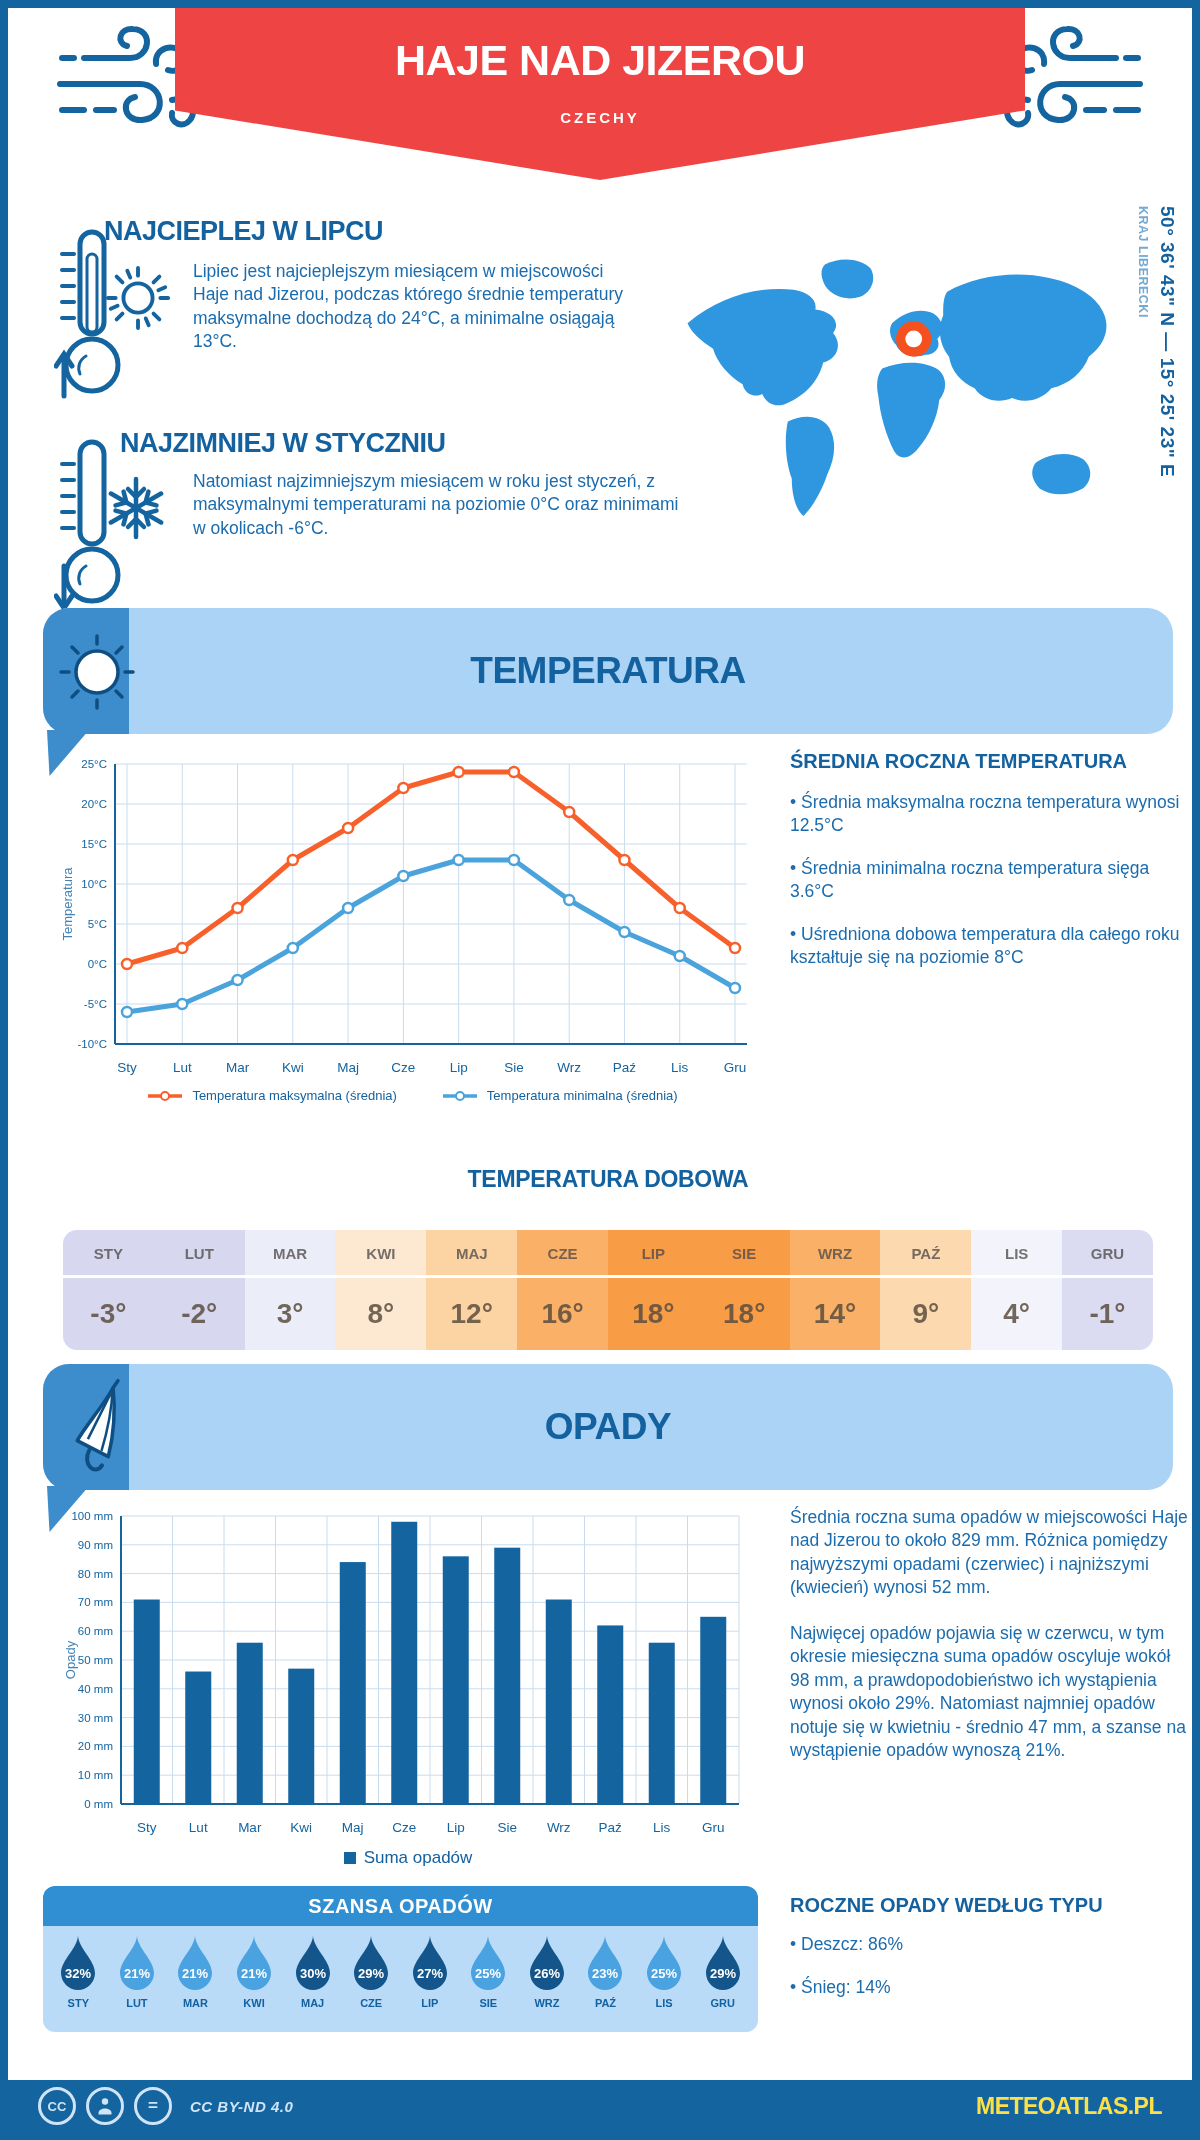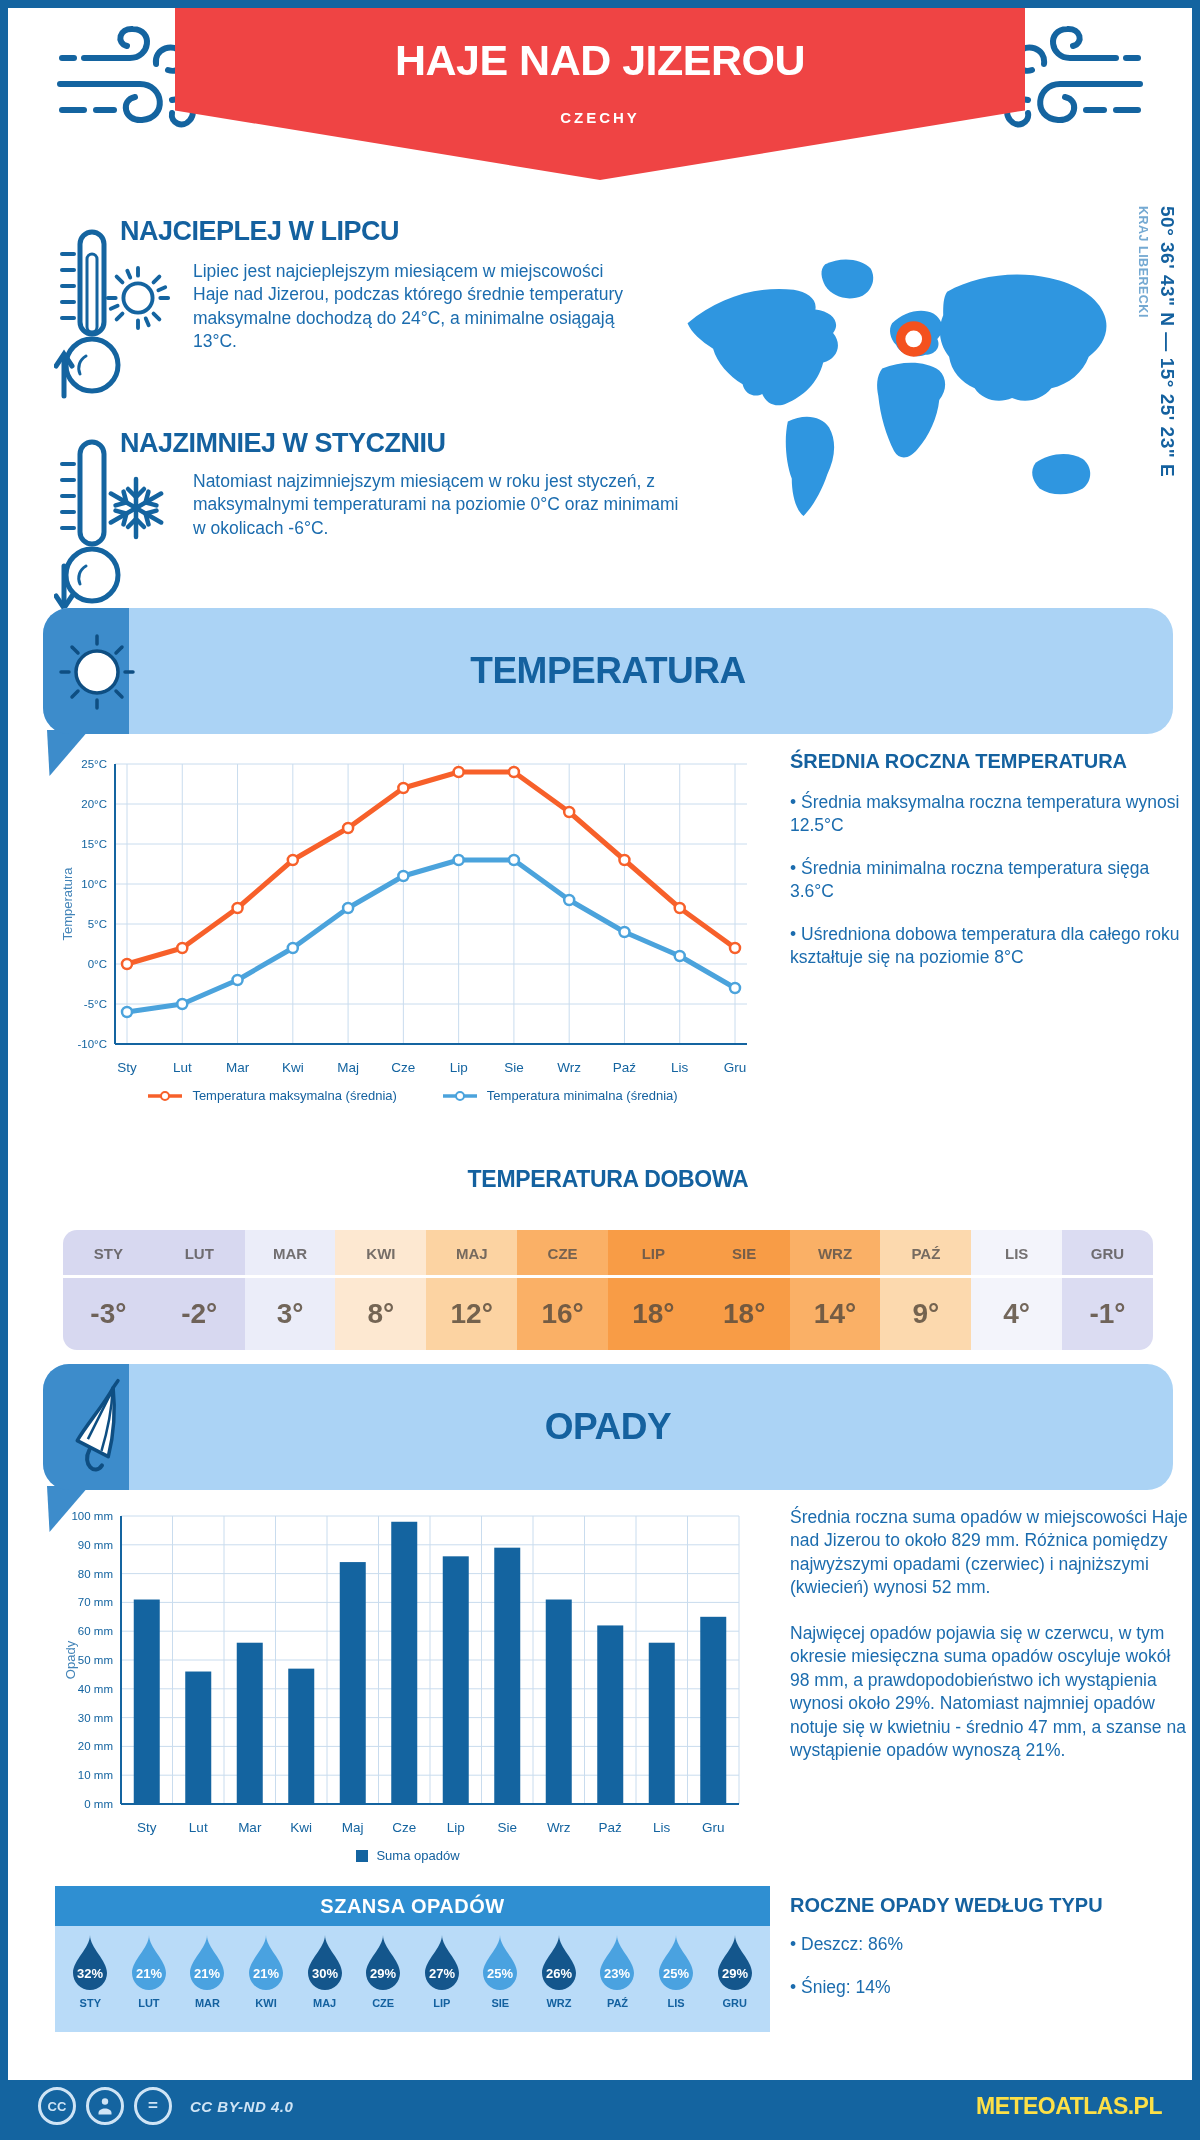--- a/index.html
+++ b/index.html
@@ -37,36 +37,36 @@
     clip-path:polygon(0 0,100% 0,6% 100%);
   }
   .section-banner .stitle{
     position:absolute;left:0;right:0;top:42px;text-align:center;
     font-size:37px;font-weight:bold;color:#14619f;letter-spacing:-.5px;
   }
   .section-banner .sicon{position:absolute;left:14px;top:24px;}
   
   .legend-row{display:flex;justify-content:center;gap:46px;align-items:flex-end;}
   .legend-item{display:flex;align-items:center;gap:8px;font-size:13px;color:#14619f;}
-  .bar-legend{display:flex;justify-content:center;align-items:center;gap:8px;font-size:13px;color:#14619f;}
+  .bar-legend{display:flex;justify-content:center;align-items:center;gap:8px;font-size:17px;color:#14619f;}
   .bar-legend .sq{width:12px;height:12px;background:#1464a0;display:inline-block;}
   
   .stats-title{font-size:20px;font-weight:bold;color:#14619f;margin:0 0 18px;}
   .bullets p{margin:16px 0 20px;font-size:17.5px;line-height:1.32;color:#1b6cae;}
   
   .dobowa-title{left:0;top:1158px;width:1200px;text-align:center;
     font-size:23px;font-weight:bold;color:#14619f;letter-spacing:-.3px;}
   .temp-table{left:55px;top:1222px;width:1090px;display:flex;border-radius:14px;overflow:hidden;}
   .temp-cell{flex:1;text-align:center;}
   .temp-cell .m{height:45px;line-height:47px;font-size:15px;font-weight:bold;
     color:rgba(80,76,74,0.78);border-bottom:3px solid #fff;}
   .temp-cell .v{height:72px;line-height:72px;font-size:28px;font-weight:bold;
     color:rgba(92,78,62,0.85);}
   
-  .chance-panel{left:47px;top:1878px;width:715px;height:146px;border-radius:0;overflow:hidden;}
+  .chance-panel{left:35px;top:1878px;width:715px;height:146px;border-radius:12px;overflow:hidden;}
   .chance-head{height:40px;line-height:40px;background:#2f8fd2;color:#fff;text-align:center;
     font-size:20px;font-weight:bold;letter-spacing:.5px;}
   .chance-body{height:106px;background:#b9dbf8;display:flex;justify-content:space-around;
     align-items:flex-start;padding:8px 6px 0;box-sizing:border-box;}
   .drop-wrap{text-align:center;width:46px;}
   .drop-month{margin-top:1px;font-size:11px;font-weight:bold;color:#14619f;}
   
   .footer{left:0;right:0;bottom:0;height:52px;background:#1464a0;display:flex;
     align-items:center;justify-content:space-between;padding:0 30px;}
   .cc-group{display:flex;align-items:center;gap:10px;}
@@ -138,21 +138,21 @@
       <line x1="13" y1="13" x2="19" y2="19"></line>
         <line x1="51" y1="51" x2="57" y2="57"></line>
       <line x1="13" y1="57" x2="19" y2="51"></line>
         <line x1="51" y1="19" x2="57" y2="13"></line>
       <line x1="24" y1="7" x2="27" y2="14"></line>
         <line x1="43" y1="56" x2="46" y2="63"></line>
       <line x1="7" y1="46" x2="14" y2="43"></line>
         <line x1="56" y1="27" x2="63" y2="24"></line>
     </g>
   </svg>
-  <div class="abs block-title" style="left:112px;top:208px">NAJCIEPLEJ W LIPCU</div>
+  <div class="abs block-title" style="left:96px;top:208px">NAJCIEPLEJ W LIPCU</div>
   <div class="abs para" style="left:185px;top:252px;width:448px">Lipiec jest najcieplejszym miesiącem w miejscowości Haje nad Jizerou, podczas którego średnie temperatury maksymalne dochodzą do 24°C, a minimalne osiągają 13°C.</div>
 
   <svg class="abs" style="left:46px;top:428px" width="70" height="175" viewBox="0 0 70 175">
     <g fill="none" stroke="#1464a0" stroke-linecap="round">
       <g stroke-width="4">
           <path d="M8 28h12"></path>
           <path d="M8 44h12"></path>
           <path d="M8 60h12"></path>
           <path d="M8 76h12"></path>
           <path d="M8 92h12"></path>

